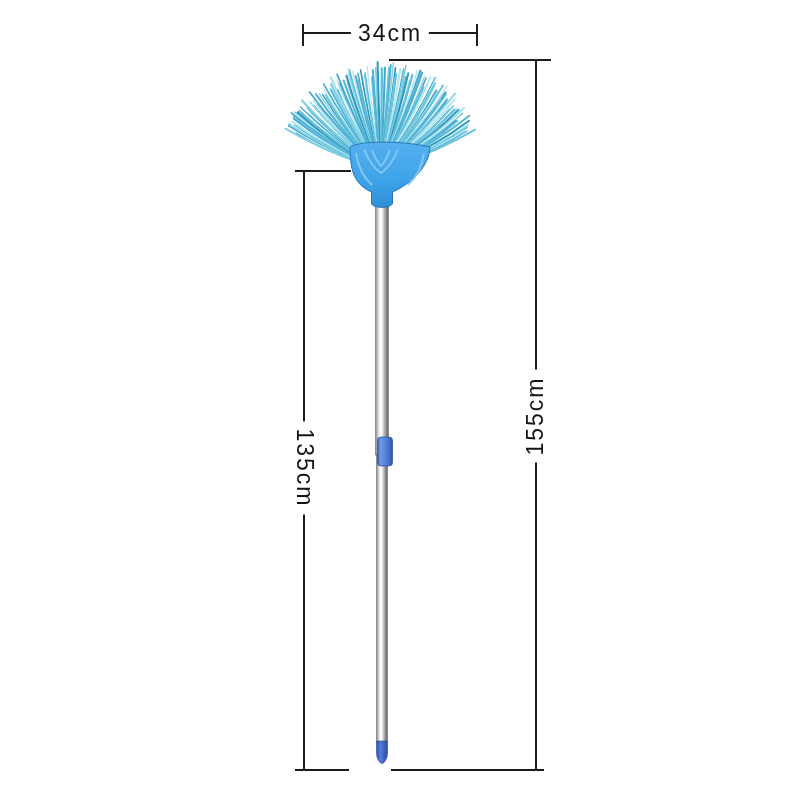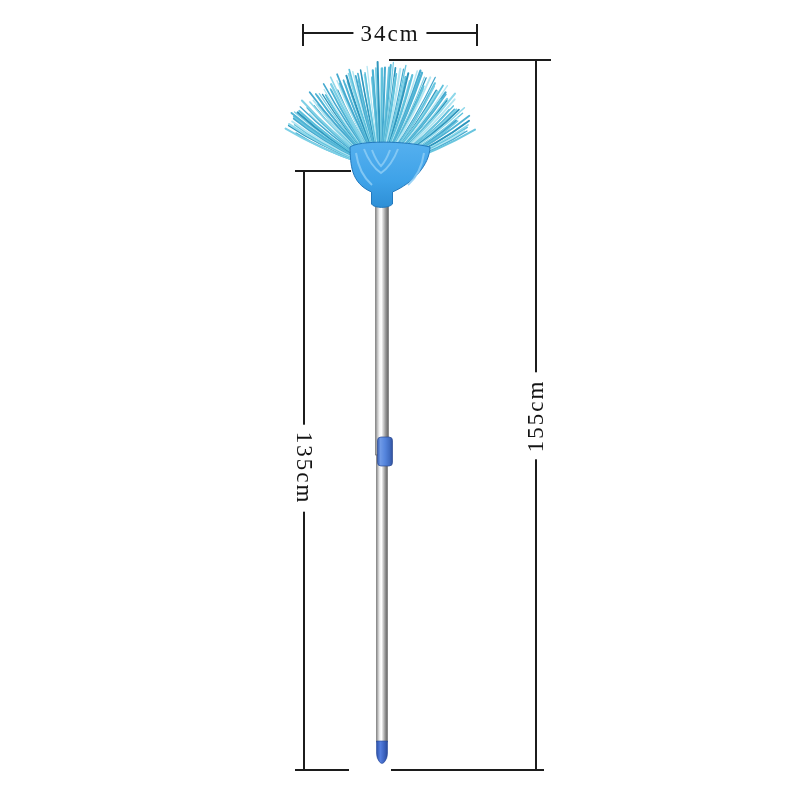--- a/index.html
+++ b/index.html
@@ -1,21 +1,21 @@
 <!DOCTYPE html>
 <html><head>
 <meta charset="utf-8">
 <style>
   html,body{margin:0;padding:0;background:#ffffff;}
   .stage{
     position:relative;
     width:800px;height:800px;
     background:#ffffff;
     overflow:hidden;
-    font-family:Liberation Serif, serif;
+    font-family:Liberation Sans, sans-serif;
   }
   .hline,.vline{position:absolute;background:#1c1c1c;}
   .dim-label{
     position:absolute;
     font-size:23px;
     letter-spacing:2px;
     color:#141414;
     background:#ffffff;
     padding:1px 7px;
     white-space:nowrap;

